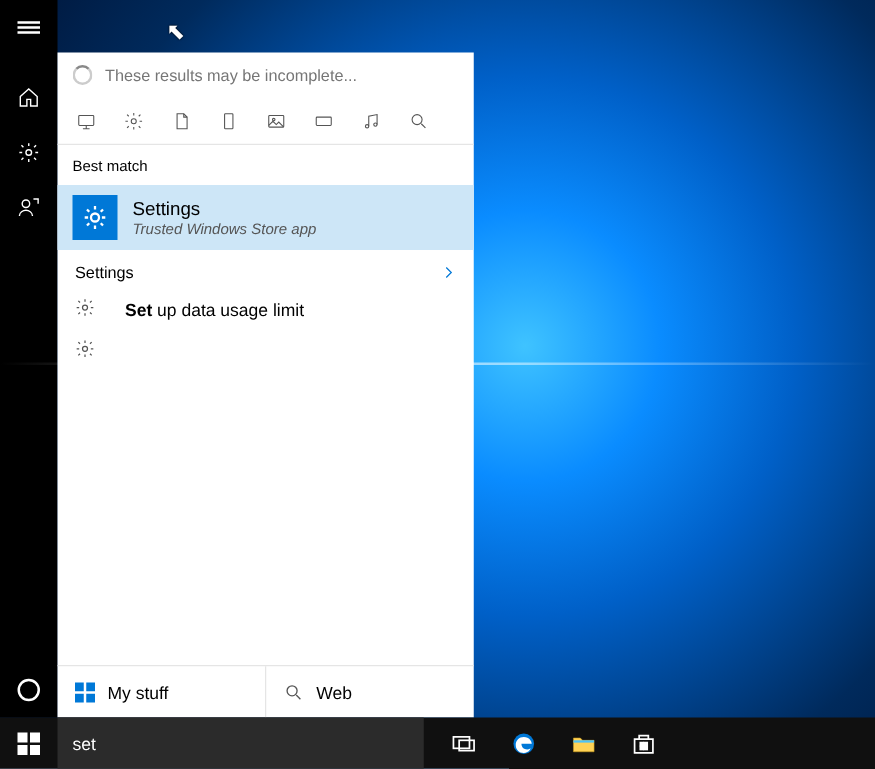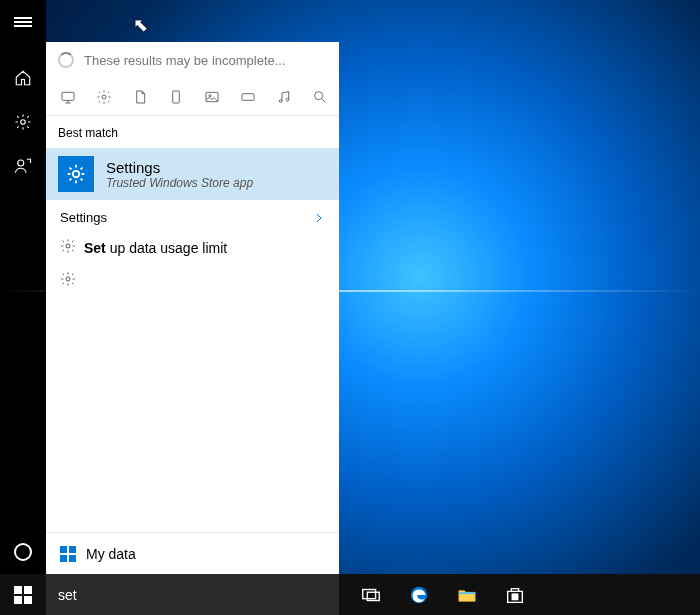--- a/index.html
+++ b/index.html
@@ -18,21 +18,21 @@
     position:absolute; left:0; top:0; width:46px; height:574px; background:#000;
     display:flex; flex-direction:column; align-items:center; color:#fff;
   }
   .rail .btn { width:46px; height:44px; display:flex; align-items:center; justify-content:center; cursor:pointer;}
   .rail .spacer { flex:1; }
   .rail svg { width:18px; height:18px; stroke:#fff; fill:none; stroke-width:1.5;}
   .hamburger div{ width:18px; height:2px; background:#fff; margin:2px 0;}
   .cortana-ring { width:18px; height:18px; border:2px solid #fff; border-radius:50%;}
   
   .panel {
-    position:absolute; left:46px; top:42px; width:293px; height:532px; background:#fff;
+    position:absolute; left:46px; top:42px; width:333px; height:532px; background:#fff;
     display:flex; flex-direction:column;
   }
   .loading-row { height:36px; display:flex; align-items:center; padding:0 12px; gap:10px; color:#767676; font-size:13px;}
   .spinner { width:16px; height:16px; border:2px solid #ccc; border-top-color:#888; border-radius:50%;}
   .filter-row { height:38px; display:flex; align-items:center; padding:0 14px; gap:20px; border-bottom:1px solid #e5e5e5;}
   .filter-row .ficon { width:18px; height:18px; display:flex; align-items:center; justify-content:center; cursor:pointer;}
   .filter-row svg { width:16px; height:16px; fill:none; stroke:#555; stroke-width:1.3;}
   .section-label { font-size:12px; font-weight:400; color:#000; padding:10px 12px 8px;}
   .best-match {
     display:flex; align-items:center; gap:12px; padding:8px 12px; background:#cde6f7; cursor:pointer;
@@ -42,21 +42,21 @@
   .bm-text .t1{ font-size:15px; color:#000;}
   .bm-text .t2{ font-size:12px; color:#555;font-style:italic;}
   .settings-header{
     display:flex; align-items:center; justify-content:space-between;
     padding:10px 14px 6px; cursor:pointer;
   }
   .settings-header .lbl{ font-size:13px; color:#000;}
   .settings-header svg{ width:12px; height:12px; stroke:#0078d7; fill:none; stroke-width:2;}
   .result-list{ padding:0 12px;}
   .result-item{
-    display:flex; align-items:center; gap:8px; padding:7px 2px; cursor:pointer; font-size:14px; color:#000;
+    display:flex; align-items:center; gap:24px; padding:7px 2px; cursor:pointer; font-size:14px; color:#000;
   }
   .result-item svg{ width:16px; height:16px; fill:none; stroke:#555; stroke-width:1.5;}
   .result-item .bold{ font-weight:700;}
   .panel-fill{ flex:1;}
   .scope-row{ height:42px; display:flex; border-top:1px solid #e5e5e5;}
   .scope-btn{
     flex:1; display:flex; align-items:center; gap:10px; padding:0 14px; cursor:pointer;
     font-size:14px; color:#000; border-right:1px solid #e5e5e5;
   }
   .scope-btn:last-child{ border-right:none;}
@@ -216,21 +216,28 @@
     <div class="panel-fill"></div>
 
     <div class="scope-row">
       <div class="scope-btn">
         <div class="win-tile">
             <div></div>
             <div></div>
             <div></div>
             <div></div>
           </div>
-        <span>My data</span>
+        <span>My stuff</span>
+      </div>
+      <div class="scope-btn">
+        <svg viewBox="0 0 24 24">
+            <circle cx="10" cy="10" r="6"></circle>
+            <path d="M20 20l-5-5"></path>
+          </svg>
+        <span>Web</span>
       </div>
     </div>
   </div>
 
   <div class="taskbar">
     <div class="tb-start">
       <div class="winlogo">
           <div></div>
           <div></div>
           <div></div>

